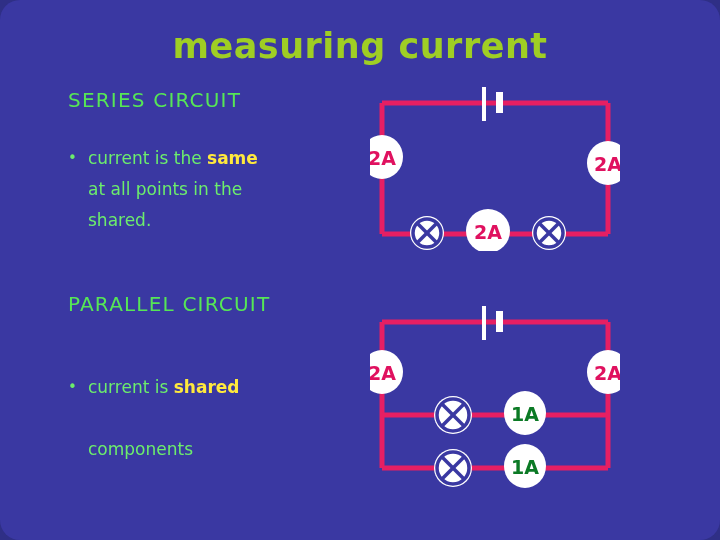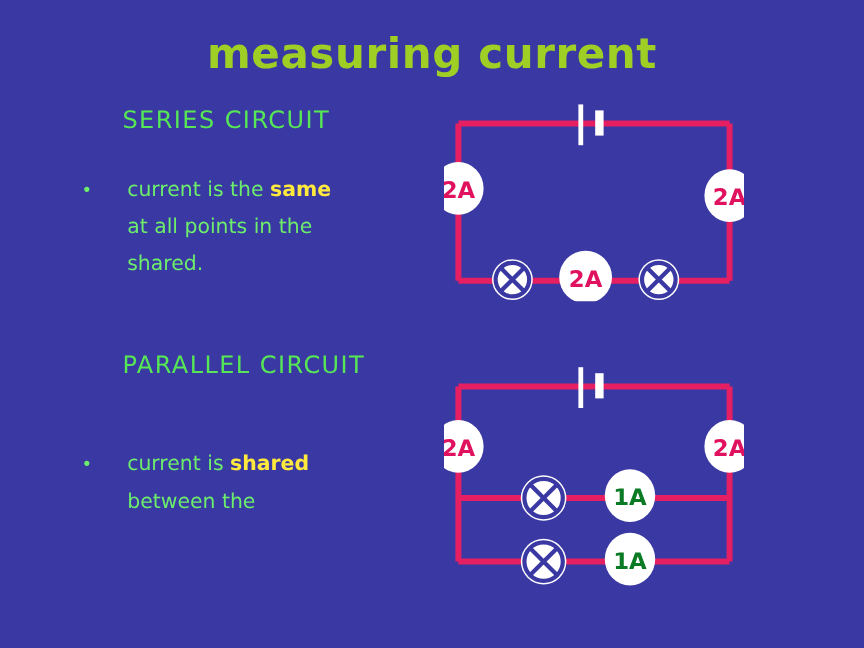--- a/index.html
+++ b/index.html
@@ -14,20 +14,21 @@
     overflow: hidden;
     font-family: "DejaVu Sans", sans-serif;
   }
   #slide {
     position: relative;
     width: 720px;
     height: 540px;
     background: #3737a0;
     background-color: #3a38a2;
     overflow: hidden;
+    border-radius: 20px;
   }
 
   
   #title {
     position: absolute;
     left: 0;
     top: 26px;
     width: 720px;
     text-align: center;
     font-family: "DejaVu Sans", sans-serif;
@@ -41,21 +42,20 @@
   
   .heading {
     position: absolute;
     left: 68px;
     font-family: "DejaVu Sans", sans-serif;
     font-size: 20px;
     font-weight: normal;
     letter-spacing: 1.2px;
     color: #56e656;
     white-space: nowrap;
-    margin-left: 34px;
   }
   #heading-series  { top: 88px; }
   #heading-parallel{ top: 292px; }
 
   .bullet-block {
     position: absolute;
     left: 68px;
     width: 276px;
     font-family: "DejaVu Sans", sans-serif;
     font-size: 17px;
@@ -68,21 +68,21 @@
   .bullet-marker {
     position: absolute;
     left: 0;
     top: 0;
     font-size: 15px;
     line-height: 31px;
     color: #6ced6c;
   }
   .bullet-text {
     display: block;
-    margin-left: 38px;
+    margin-left: 20px;
   }
   .hl {
     color: #ffe93d;
     font-weight: bold;
   }
 
   
   .circuit {
     position: absolute;
     text-decoration: underline;
@@ -147,21 +147,21 @@
         <ellipse cx="118" cy="145" rx="22" ry="22" fill="#ffffff"></ellipse>
         <text x="118" y="153" text-anchor="middle" font-family="DejaVu Sans, sans-serif" font-size="19" font-weight="bold" fill="#e0115f">2A</text>
       </g>
     </svg>
   </div>
 
   <div class="heading" id="heading-parallel">PARALLEL CIRCUIT</div>
 
   <div class="bullet-block" id="bullet-parallel">
     <span class="bullet-marker">•</span>
-    <span class="bullet-text"><span>current is </span><span class="hl">shared</span><br><span>between the</span><br></span>
+    <span class="bullet-text"><span>current is </span><span class="hl">shared</span><br><br><span>components</span></span>
   </div>
 
   <div class="circuit" id="circuit-parallel">
     <svg width="250" height="190" viewBox="0 0 250 190">
 
       <g>
         <line x1="12" y1="17" x2="114" y2="17" stroke="#e61f63" stroke-width="5"></line>
         <line x1="114" y1="17" x2="238" y2="17" stroke="#e61f63" stroke-width="5"></line>
         <line x1="12" y1="17" x2="12" y2="163" stroke="#e61f63" stroke-width="5"></line>
         <line x1="238" y1="17" x2="238" y2="163" stroke="#e61f63" stroke-width="5"></line>

